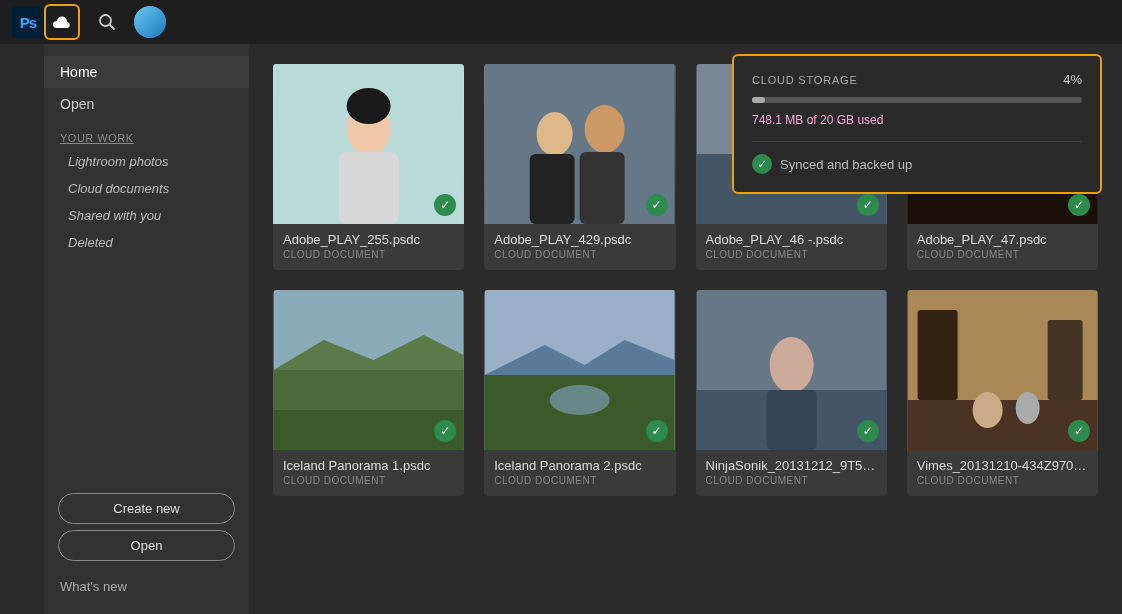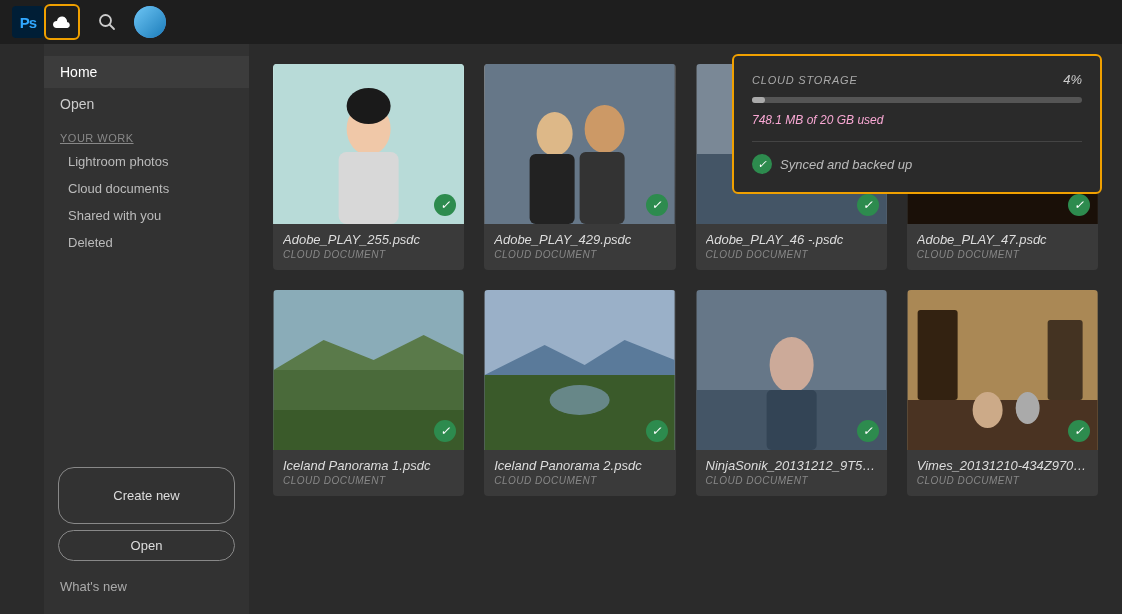--- a/index.html
+++ b/index.html
@@ -122,31 +122,32 @@
       color: #888;
       text-transform: uppercase;
       letter-spacing: 0.5px;
       text-decoration: underline;
     }
     .sidebar-sub-item {
       padding: 6px 16px 6px 24px;
       font-size: 13px;
       color: #bbb;
       cursor: pointer;
+      font-style: italic;
     }
     .sidebar-spacer { flex: 1; }
     .sidebar-bottom {
       padding: 8px 16px;
       font-size: 13px;
       color: #aaa;
       cursor: pointer;
     }
     .create-new-btn {
       margin: 10px 14px 6px 14px;
-      padding: 20px 14px;
+      padding: 7px 14px;
       background: transparent;
       border: 1.5px solid #888;
       border-radius: 16px;
       color: #ddd;
       font-size: 13px;
       cursor: pointer;
       text-align: center;
     }
     .open-btn {
       margin: 0 14px 10px 14px;
@@ -159,21 +160,20 @@
       cursor: pointer;
       text-align: center;
     }
 
     
     .content {
       flex: 1;
       overflow-y: auto;
       padding: 20px 24px;
       position: relative;
-      font-style: italic;
     }
     .content::-webkit-scrollbar { width: 6px; }
     .content::-webkit-scrollbar-thumb { background: #555; border-radius: 3px; }
 
     
     .grid {
       display: grid;
       grid-template-columns: repeat(4, 1fr);
       gap: 20px;
     }

